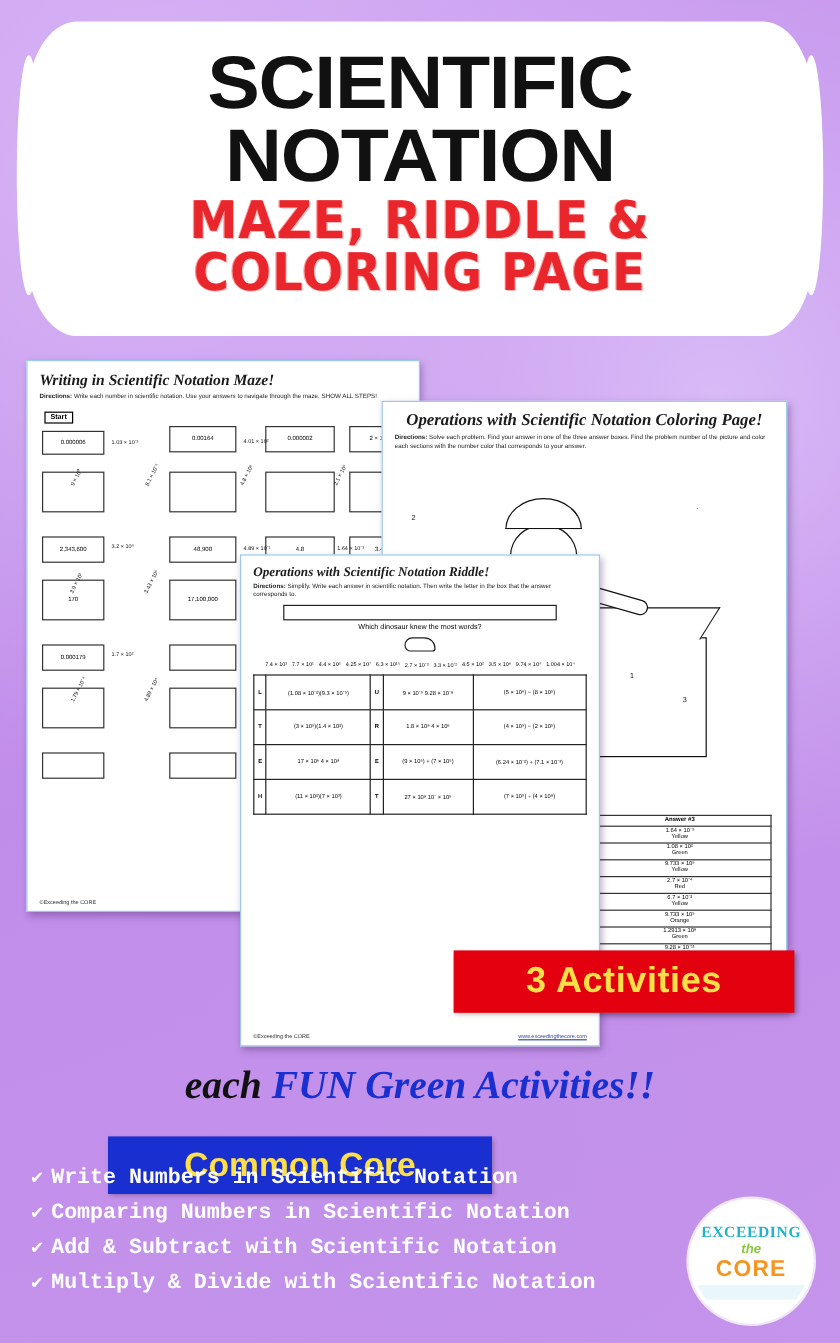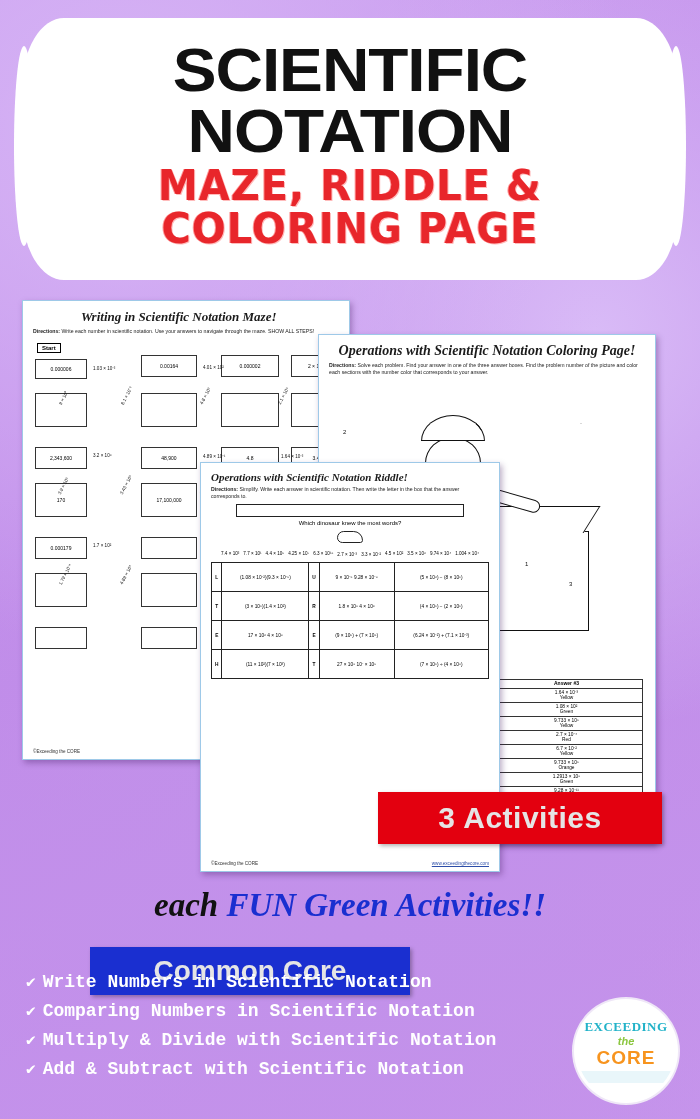--- a/index.html
+++ b/index.html
@@ -76,21 +76,21 @@
   .sh-dir b { font-weight:bold; }
   .sh-foot {
     position:absolute; bottom:5px; left:10px; right:10px;
     display:flex; justify-content:space-between;
     font-size:4.6px; color:#333;
   }
   .sh-foot .lnk { color:#2d4ea8; text-decoration:underline; }
 
   
   #maze { left:22px; top:8px; width:328px; height:460px; border:1px solid #9ec9e8; }
-  #maze .sh-title { font-size:13px;margin-left:48px; }
+  #maze .sh-title { font-size:13px; }
   .maze-grid { position:relative; margin-top:6px; height:380px; }
   .mz-box {
     position:absolute; border:1px solid #333; background:#fff;
     font-size:5px; display:flex; align-items:center; justify-content:center;
     text-align:center;
   }
   .mz-start {
     position:absolute; border:1.5px solid #000; background:#fff;
     font-size:6px; font-weight:bold; padding:1px 4px;
   }
@@ -166,21 +166,21 @@
     gap:1px 4px; font-size:4.6px;
   }
   .ans-strip span { white-space:nowrap; }
   .r-tbl { width:100%; border-collapse:collapse; margin-top:5px; font-size:4.8px; }
   .r-tbl td { border:0.7px solid #222; height:29px; vertical-align:middle; padding:2px 3px; }
   .r-tbl td.ltr { width:9px; text-align:center; font-weight:bold; }
   .r-tbl td.exp { text-align:center; }
 
   
   .badge {
-    position:absolute; color:#e5e5e5; font-weight:bold; text-align:center;
+    position:absolute; color:#fde047; font-weight:bold; text-align:center;
     box-shadow:2px 2px 4px rgba(0,0,0,0.3);
   }
   #badge-activities {
     left:378px; top:500px; width:284px; height:52px;
     background:#e3000f; font-size:30px; line-height:52px; letter-spacing:0.5px;
   }
   #badge-cc {
     left:90px; top:655px; width:320px; height:48px;
     background:#1a2fd0; font-size:28px; line-height:48px;
   }
@@ -537,22 +537,22 @@
 
 <div class="promo">
   <div class="p2">
     <span>each </span><span class="blue">FUN</span><span class="blue"> Green Activities!!</span>
   </div>
 </div>
 
 <div class="bullets">
   <div><span class="ck">✔</span><span>Write Numbers in Scientific Notation</span></div>
   <div><span class="ck">✔</span><span>Comparing Numbers in Scientific Notation</span></div>
+  <div><span class="ck">✔</span><span>Add &amp; Subtract with Scientific Notation</span></div>
   <div><span class="ck">✔</span><span>Multiply &amp; Divide with Scientific Notation</span></div>
-  <div><span class="ck">✔</span><span>Add &amp; Subtract with Scientific Notation</span></div>
 </div>
 
 <div class="logo">
   <div class="l-top">EXCEEDING</div>
   <div class="l-mid">the</div>
   <div class="l-bot">CORE</div>
   <div class="l-band"></div>
 </div>
 
 </body></html>

